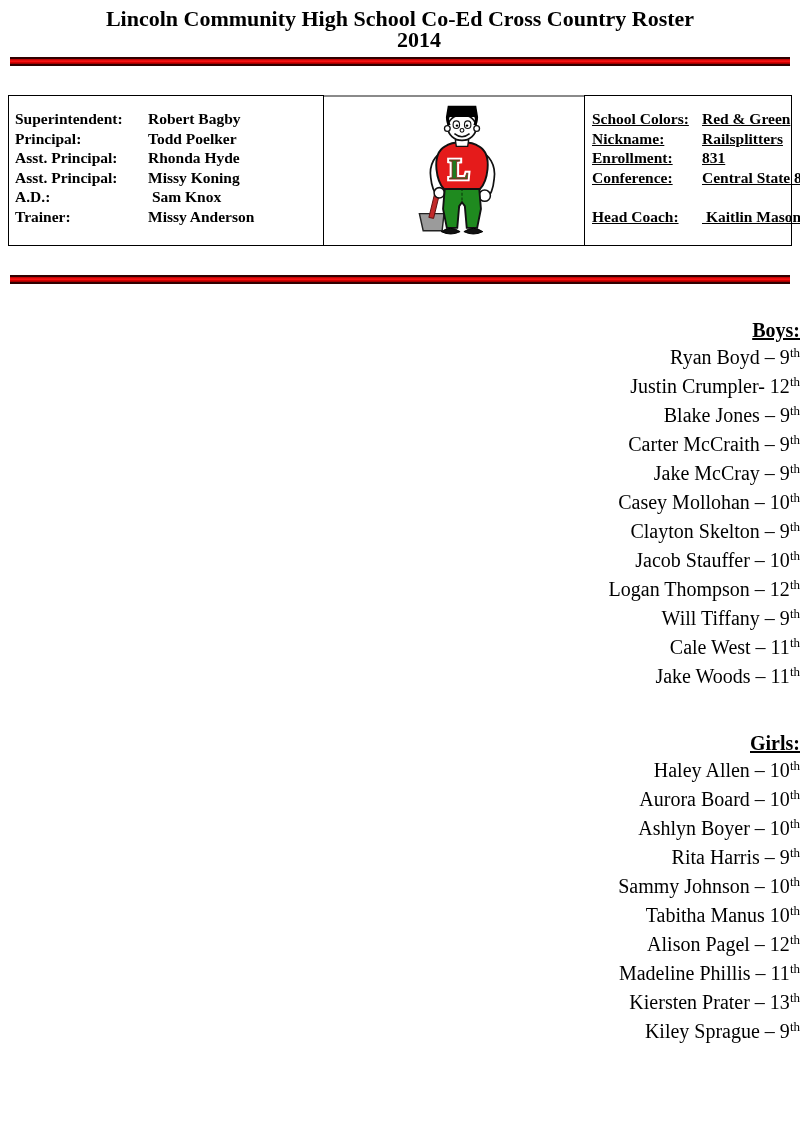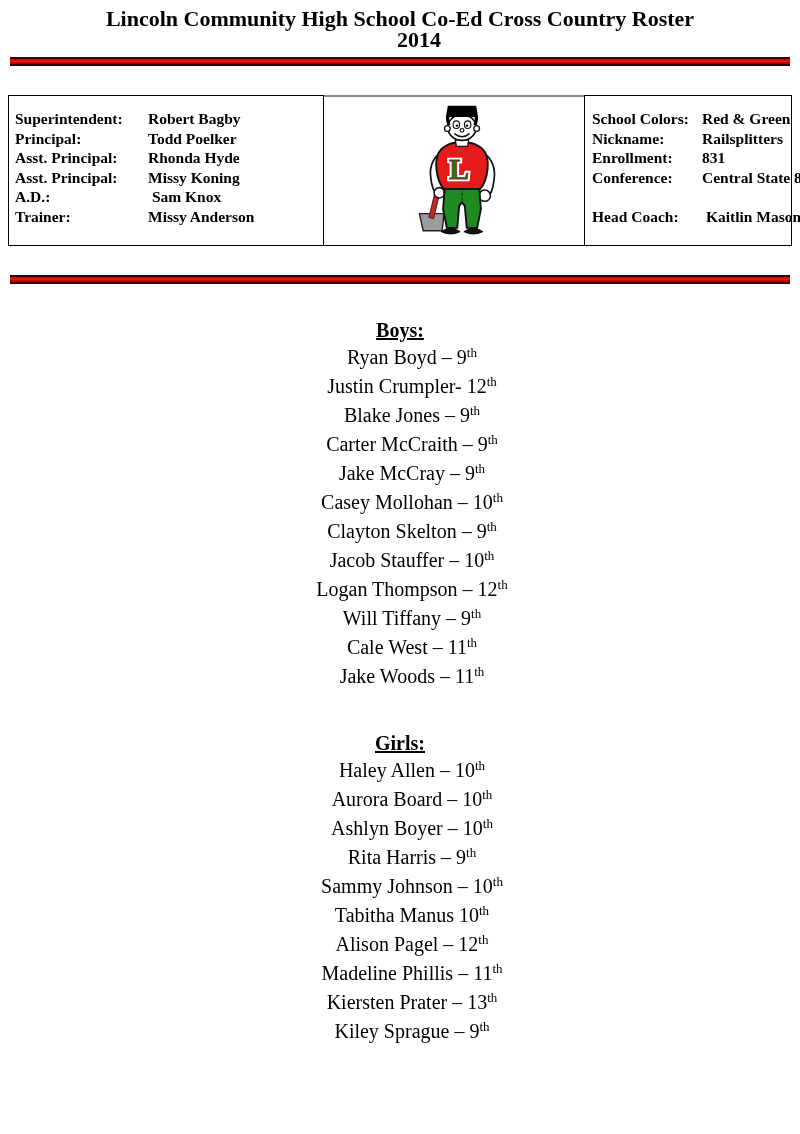--- a/index.html
+++ b/index.html
@@ -52,35 +52,36 @@
     border-top: 2px solid #8a8a8a;
     border-bottom: 1px solid #000;
     display: flex;
     justify-content: center;
     align-items: flex-start;
   }
   .cell.right {
     width: 208px;
     border: 1px solid #000;
     padding: 13px 0 0 7px;
+    text-decoration: underline;
   }
   .info-row {
     display: flex;
     font-weight: bold;
     font-size: 15.5px;
     line-height: 19.5px;
     min-height: 19.5px;
     white-space: pre;
   }
   .cell.left .info-label { width: 133px; flex: none; }
   .cell.right .info-label { width: 110px; flex: none; }
 
   .mascot-wrap { margin-top: 4px; margin-left: 16px; }
 
-  .roster { text-align: center; font-size: 20px; }
+  .roster { text-align: right; font-size: 20px; }
   .section.boys { margin-top: 33px; }
   .section.girls { margin-top: 38px; }
   .section-heading {
     font-weight: bold;
     text-decoration: underline;
     line-height: 27px;
   }
   .athlete { line-height: 27px; padding-left: 24px; }
   .athlete .grade-sup {
     font-size: 13px;

